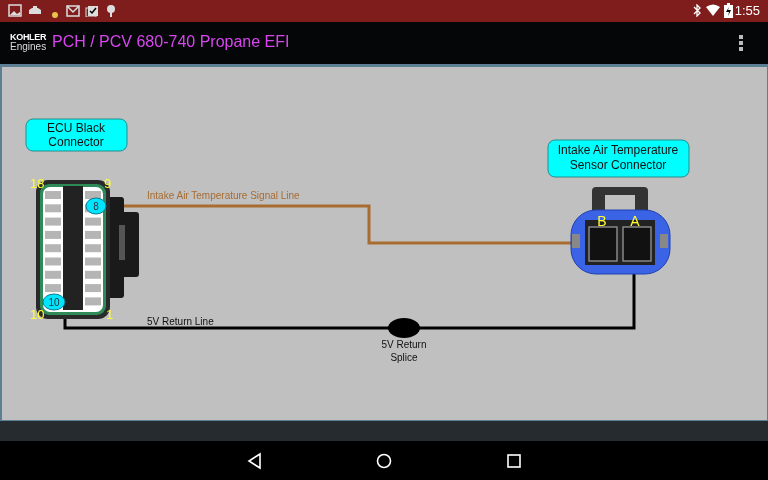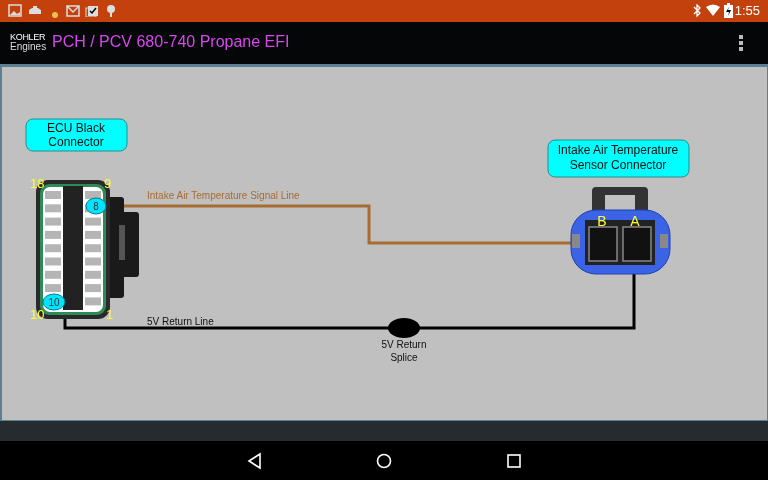--- a/index.html
+++ b/index.html
@@ -1,23 +1,23 @@
 <!DOCTYPE html>
 <html><head>
 <meta charset="utf-8">
 <style>
   html, body { margin:0; padding:0; }
   body { width:768px; height:480px; background:#000; overflow:hidden; position:relative; font-family:"Liberation Sans", sans-serif; }
-  .statusbar { position:absolute; left:0; top:0; width:768px; height:22px; background:#c2410c; color:#fff; }
+  .statusbar { position:absolute; left:0; top:0; width:768px; height:22px; background:#7f1d1d; color:#fff; }
   .sb-icon { position:absolute; top:4px; width:14px; height:13px; }
   .sb-left1 { left:8px; } .sb-left2 { left:28px; } .sb-left3 { left:48px; } .sb-left4 { left:66px; } .sb-left5 { left:85px; } .sb-left6 { left:104px; }
   .sb-time { position:absolute; right:8px; top:3px; font-size:13px; color:#fff; }
   .appbar { position:absolute; left:0; top:22px; width:768px; height:42px; background:#050608; }
   .logo { position:absolute; left:10px; top:33px; color:#fff; line-height:9px; }
-  .logo .l1 { font-size:9px; font-weight:normal; letter-spacing:-0.3px; display:block; }
+  .logo .l1 { font-size:9px; font-weight:bold; letter-spacing:-0.3px; display:block; }
   .logo .l2 { font-size:10px; display:block; color:#ddd; }
   .app-title { position:absolute; left:52px; top:33px; font-size:16px; color:#d946ef; }
   .overflow { position:absolute; left:738px; top:35px; width:6px; height:18px; }
   .overflow span { display:block; width:4px; height:4px; background:#bbb; margin:0 0 2px 1px; }
   .canvas-wrap { position:absolute; left:0; top:64px; width:768px; height:357px; background:#5c7f94; }
   .canvas { position:absolute; left:1px; top:3px; width:765px; height:353px; background:#c0c0c0; border-left:1px solid #777; border-right:1px solid #777; }
   .bottom-strip { position:absolute; left:0; top:421px; width:768px; height:20px; background:#262b30; }
   .navbar { position:absolute; left:0; top:441px; width:768px; height:39px; background:#000; }
   .nav-btn { position:absolute; top:10px; width:20px; height:20px; }
   svg text { font-family:"Liberation Sans", sans-serif; }

